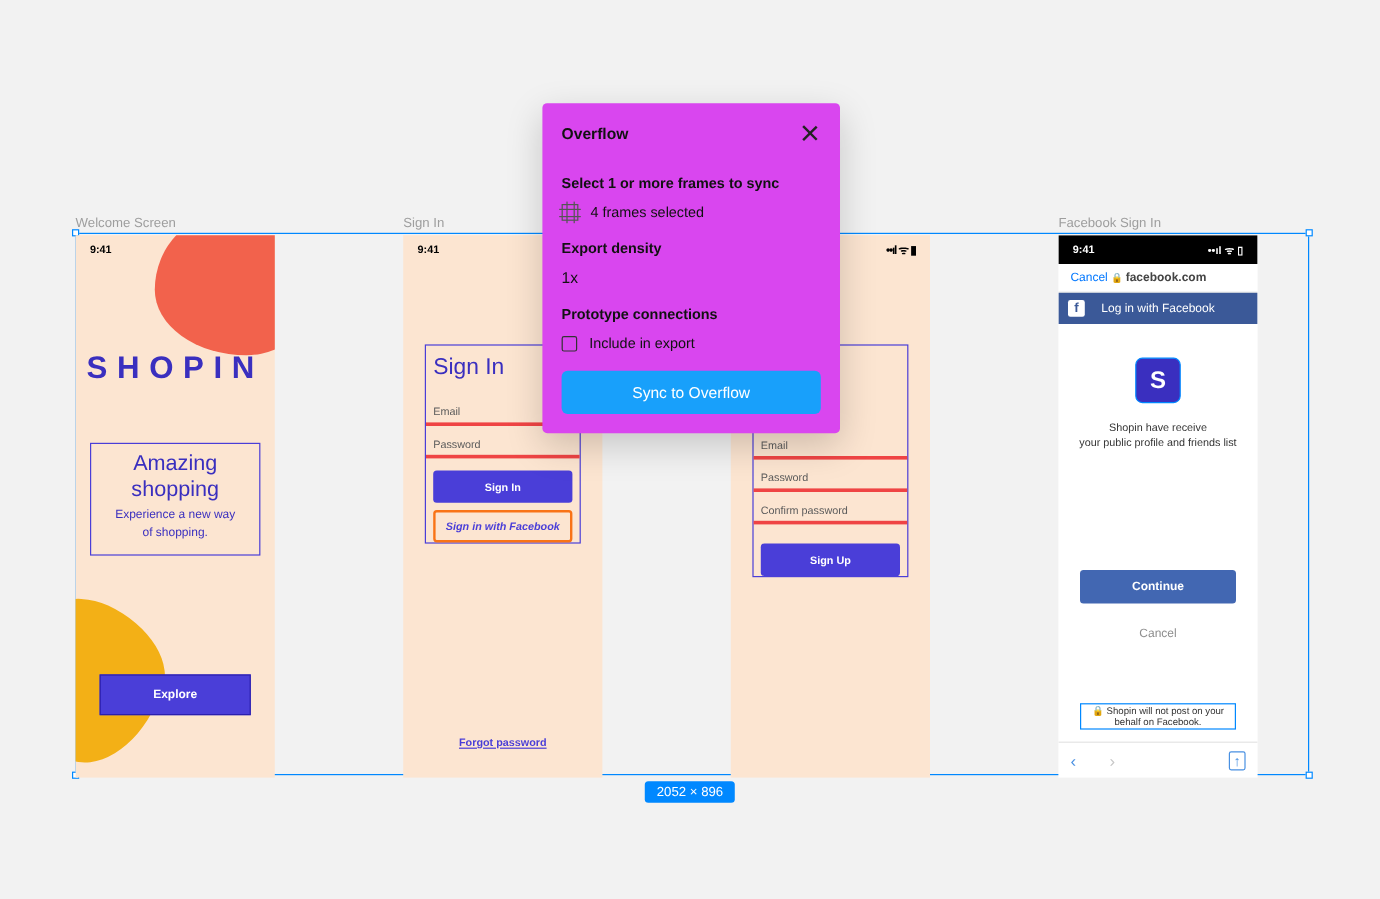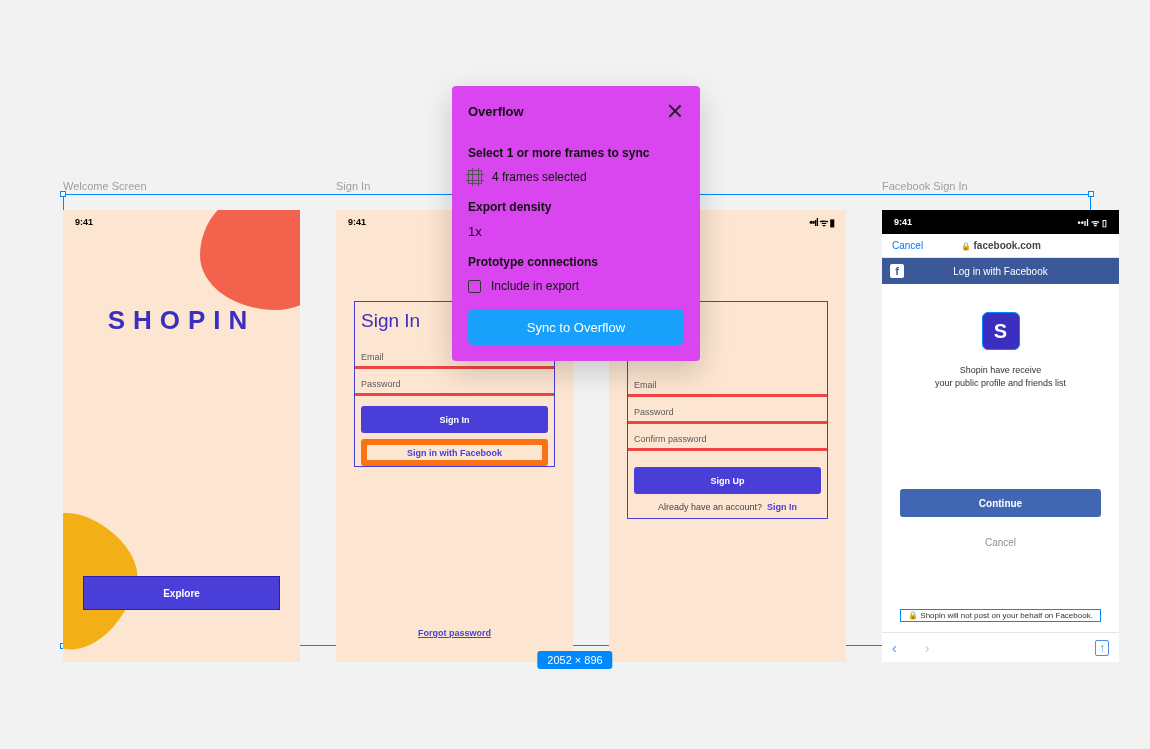--- a/index.html
+++ b/index.html
@@ -24,22 +24,22 @@
   
   .frame-label {
     position: absolute;
     font-size: 11px;
     color: #9e9e9e;
     top: 180px;
   }
   
   .phone {
     position: absolute;
-    top: 210px;
-    width: 237px;
+    top: 196px;
+    width: 166px;
     height: 452px;
     background: #fce5d1;
     overflow: hidden;
   }
   .statusbar {
     height: 24px;
     display: flex;
     align-items: center;
     justify-content: space-between;
     padding: 0 12px;
@@ -109,21 +109,21 @@
     color: #5b5b5b;
   }
   .btn {
     margin: 10px 6px 0;
     height: 27px;
     display: flex; align-items: center; justify-content: center;
     font-size: 9px; font-weight: 700;
     border-radius: 3px;
   }
   .btn-primary { background: #4a3ed8; color: #fff; }
-  .btn-outline { border: 6px solid #f97316; color: #4a3ed8; margin-top: 6px; }
+  .btn-outline { border: 2px solid #f97316; color: #4a3ed8; margin-top: 6px; font-style: italic; }
   .below {
     text-align: center;
     font-size: 9px;
     padding: 8px 0 6px;
     color: #444;
   }
   .below .link { color: #4a3ed8; font-weight: 600; }
   .forgot {
     position: absolute;
     bottom: 24px; left: 0; right: 0;
@@ -341,20 +341,27 @@
 <div class="frame-label" style="left:882px">Facebook Sign In</div>
 
 <div class="phone welcome" style="left:63px">
   <div class="blob-orange"></div>
   <div class="blob-yellow"></div>
   <div class="statusbar">
     <span>9:41</span>
     <span class="icons">••ıl ᯤ ▮</span>
   </div>
   <div class="logo">SHOPIN</div>
+  <div class="card-box">
+    <div class="headline">Amazing shopping</div>
+    <div class="sub">
+      <span>Experience a new way</span><br>
+      <span>of shopping.</span>
+    </div>
+  </div>
   <div class="explore">Explore</div>
 </div>
 
 <div class="phone" style="left:336px">
   <div class="statusbar">
     <span>9:41</span>
     <span class="icons">••ıl ᯤ ▮</span>
   </div>
   <div class="form-box">
     <div class="form-title">Sign In</div>
@@ -371,24 +378,20 @@
     <span>9:41</span>
     <span class="icons">••ıl ᯤ ▮</span>
   </div>
   <div class="form-box" style="top:91px">
     <div class="form-title" style="visibility:hidden">.</div>
     <div style="height:28px"></div>
     <div class="field">Email</div>
     <div class="field">Password</div>
     <div class="field">Confirm password</div>
     <div class="btn btn-primary" style="margin-top:16px">Sign Up</div>
-    <div class="below">
-      <span>Already have an account?</span>&nbsp;
-      <span class="link">Sign In</span>
-    </div>
   </div>
 </div>
 
 <div class="phone fb" style="left:882px">
   <div class="notch-bar">
     <span>9:41</span>
     <span class="icons">••ıl ᯤ ▯</span>
   </div>
   <div class="navrow">
     <span class="cancel">Cancel</span>

